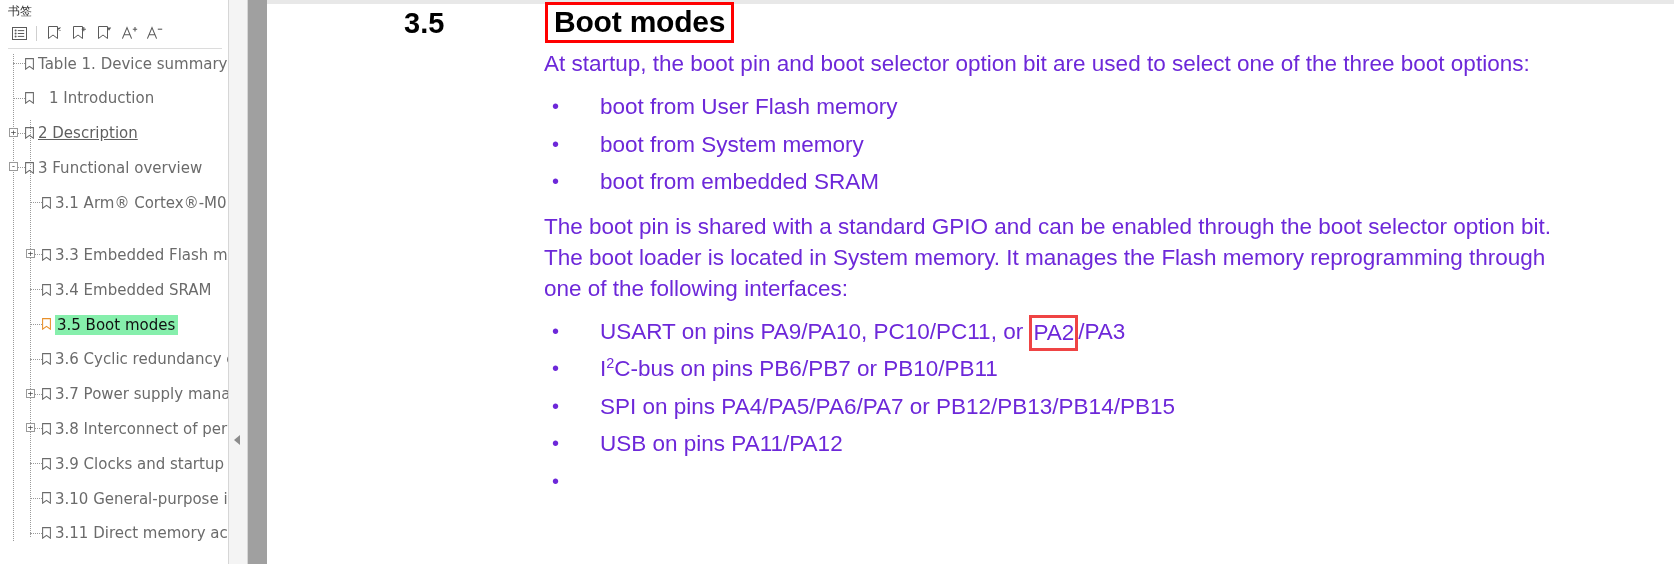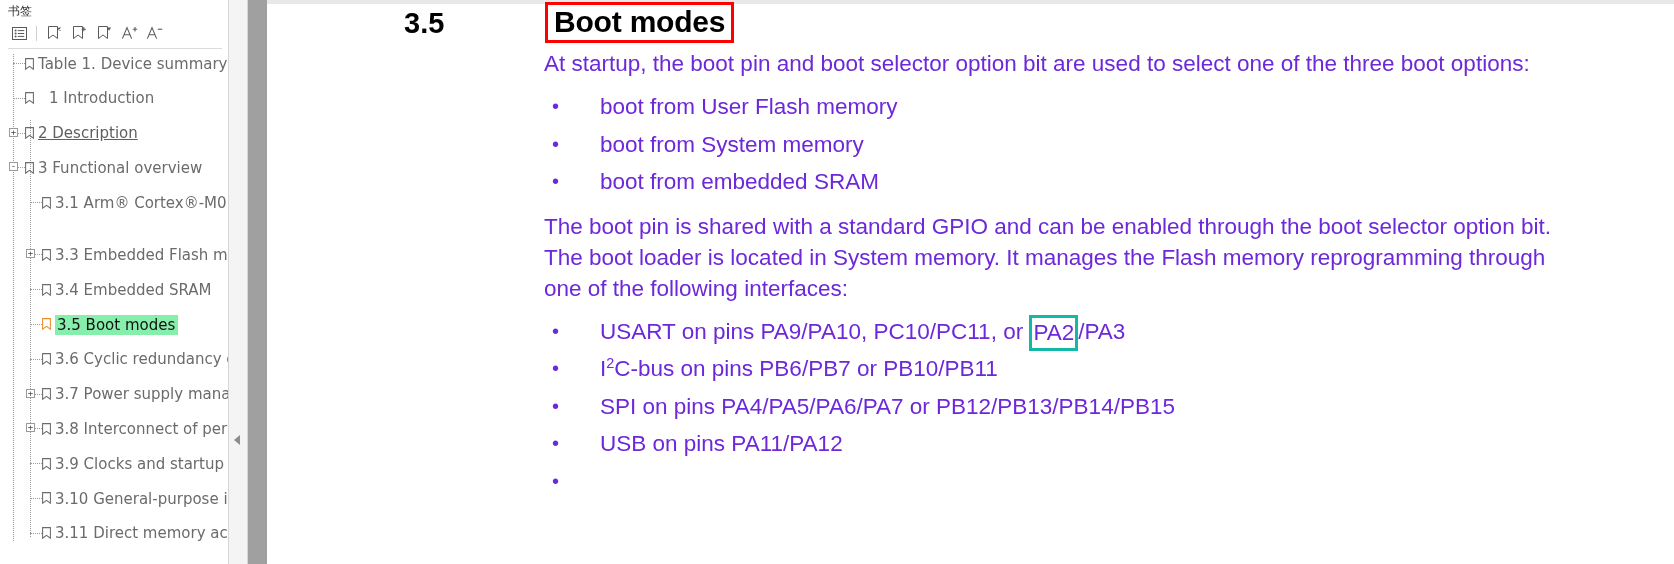--- a/index.html
+++ b/index.html
@@ -204,21 +204,21 @@
     white-space: nowrap;
     font-family: "Liberation Sans", sans-serif;
   }
   ul.blist li .bullet {
     position: absolute;
     left: 8px; top: 0;
     font-size: 20px;
     line-height: 37.5px;
   }
   .hl-box {
-    border: 3px solid #14b8a6;
+    border: 3px solid #ef4444;
     padding: 4px 1px;
     display: inline-block;
     line-height: 1.0;
     position: relative;
     top: 1px;
   }
   sup.sup2 {
     font-size: 0.64em;
     vertical-align: super;
     line-height: 0;

